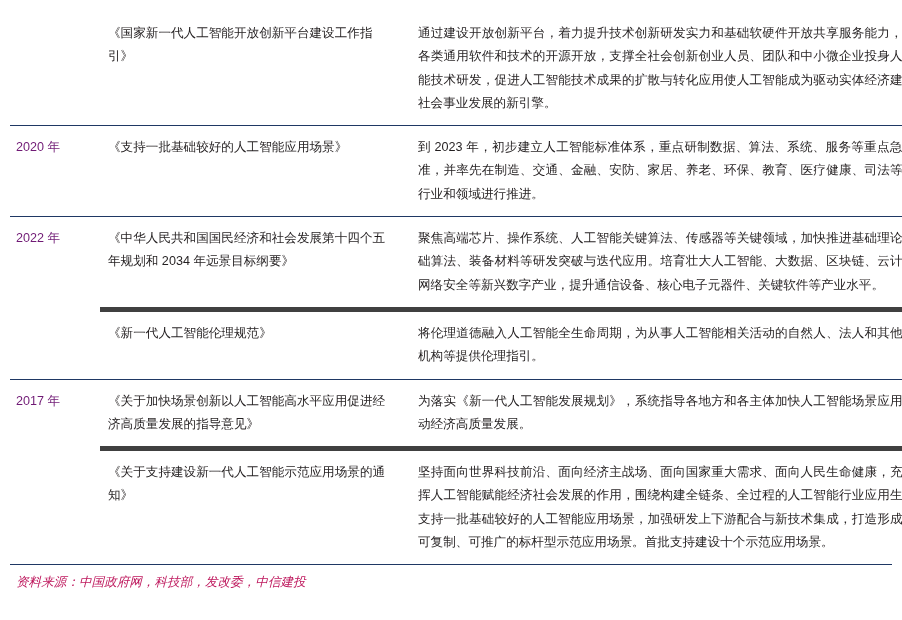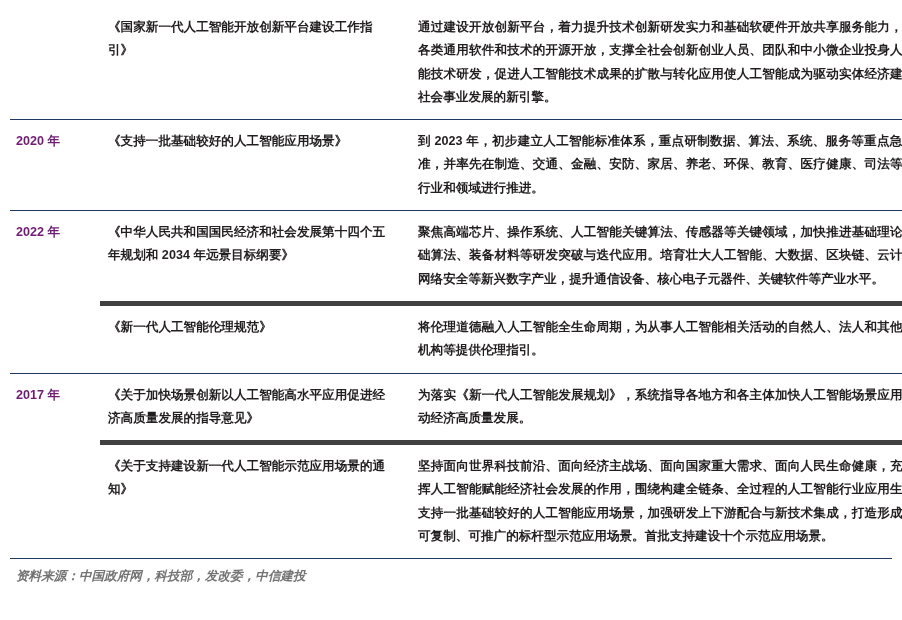--- a/index.html
+++ b/index.html
@@ -12,22 +12,21 @@
     height: 620px;
     font-family: "Liberation Sans", sans-serif;
     color: #231f20;
     overflow: hidden;
   }
   .doc {
     position: relative;
     width: 798px;
     height: 620px;
     box-sizing: border-box;
-    padding: 6px 10px;
-    font-weight: bold;
+    padding: 12px 10px;
   }
   table.policy-table {
     width: 882px;
     border-collapse: collapse;
     table-layout: fixed;
     margin: 0;
   }
   table.policy-table td {
     vertical-align: top;
     padding: 10px 8px 10px 8px;
@@ -64,21 +63,21 @@
     height: 0;
     border-top: 1px solid #1f3864;
     margin: 0;
   }
   .source {
     width: 882px;
     box-sizing: border-box;
     padding: 9px 6px 0 6px;
     font-size: 12.6px;
     font-style: italic;
-    color: #737373;
+    color: #be185d;
     font-family: "Liberation Serif", serif;
   }
   .source-inner {
     font-family: "Liberation Sans", sans-serif;
     font-style: italic;
   }
 </style>
 </head>
 <body>
 

